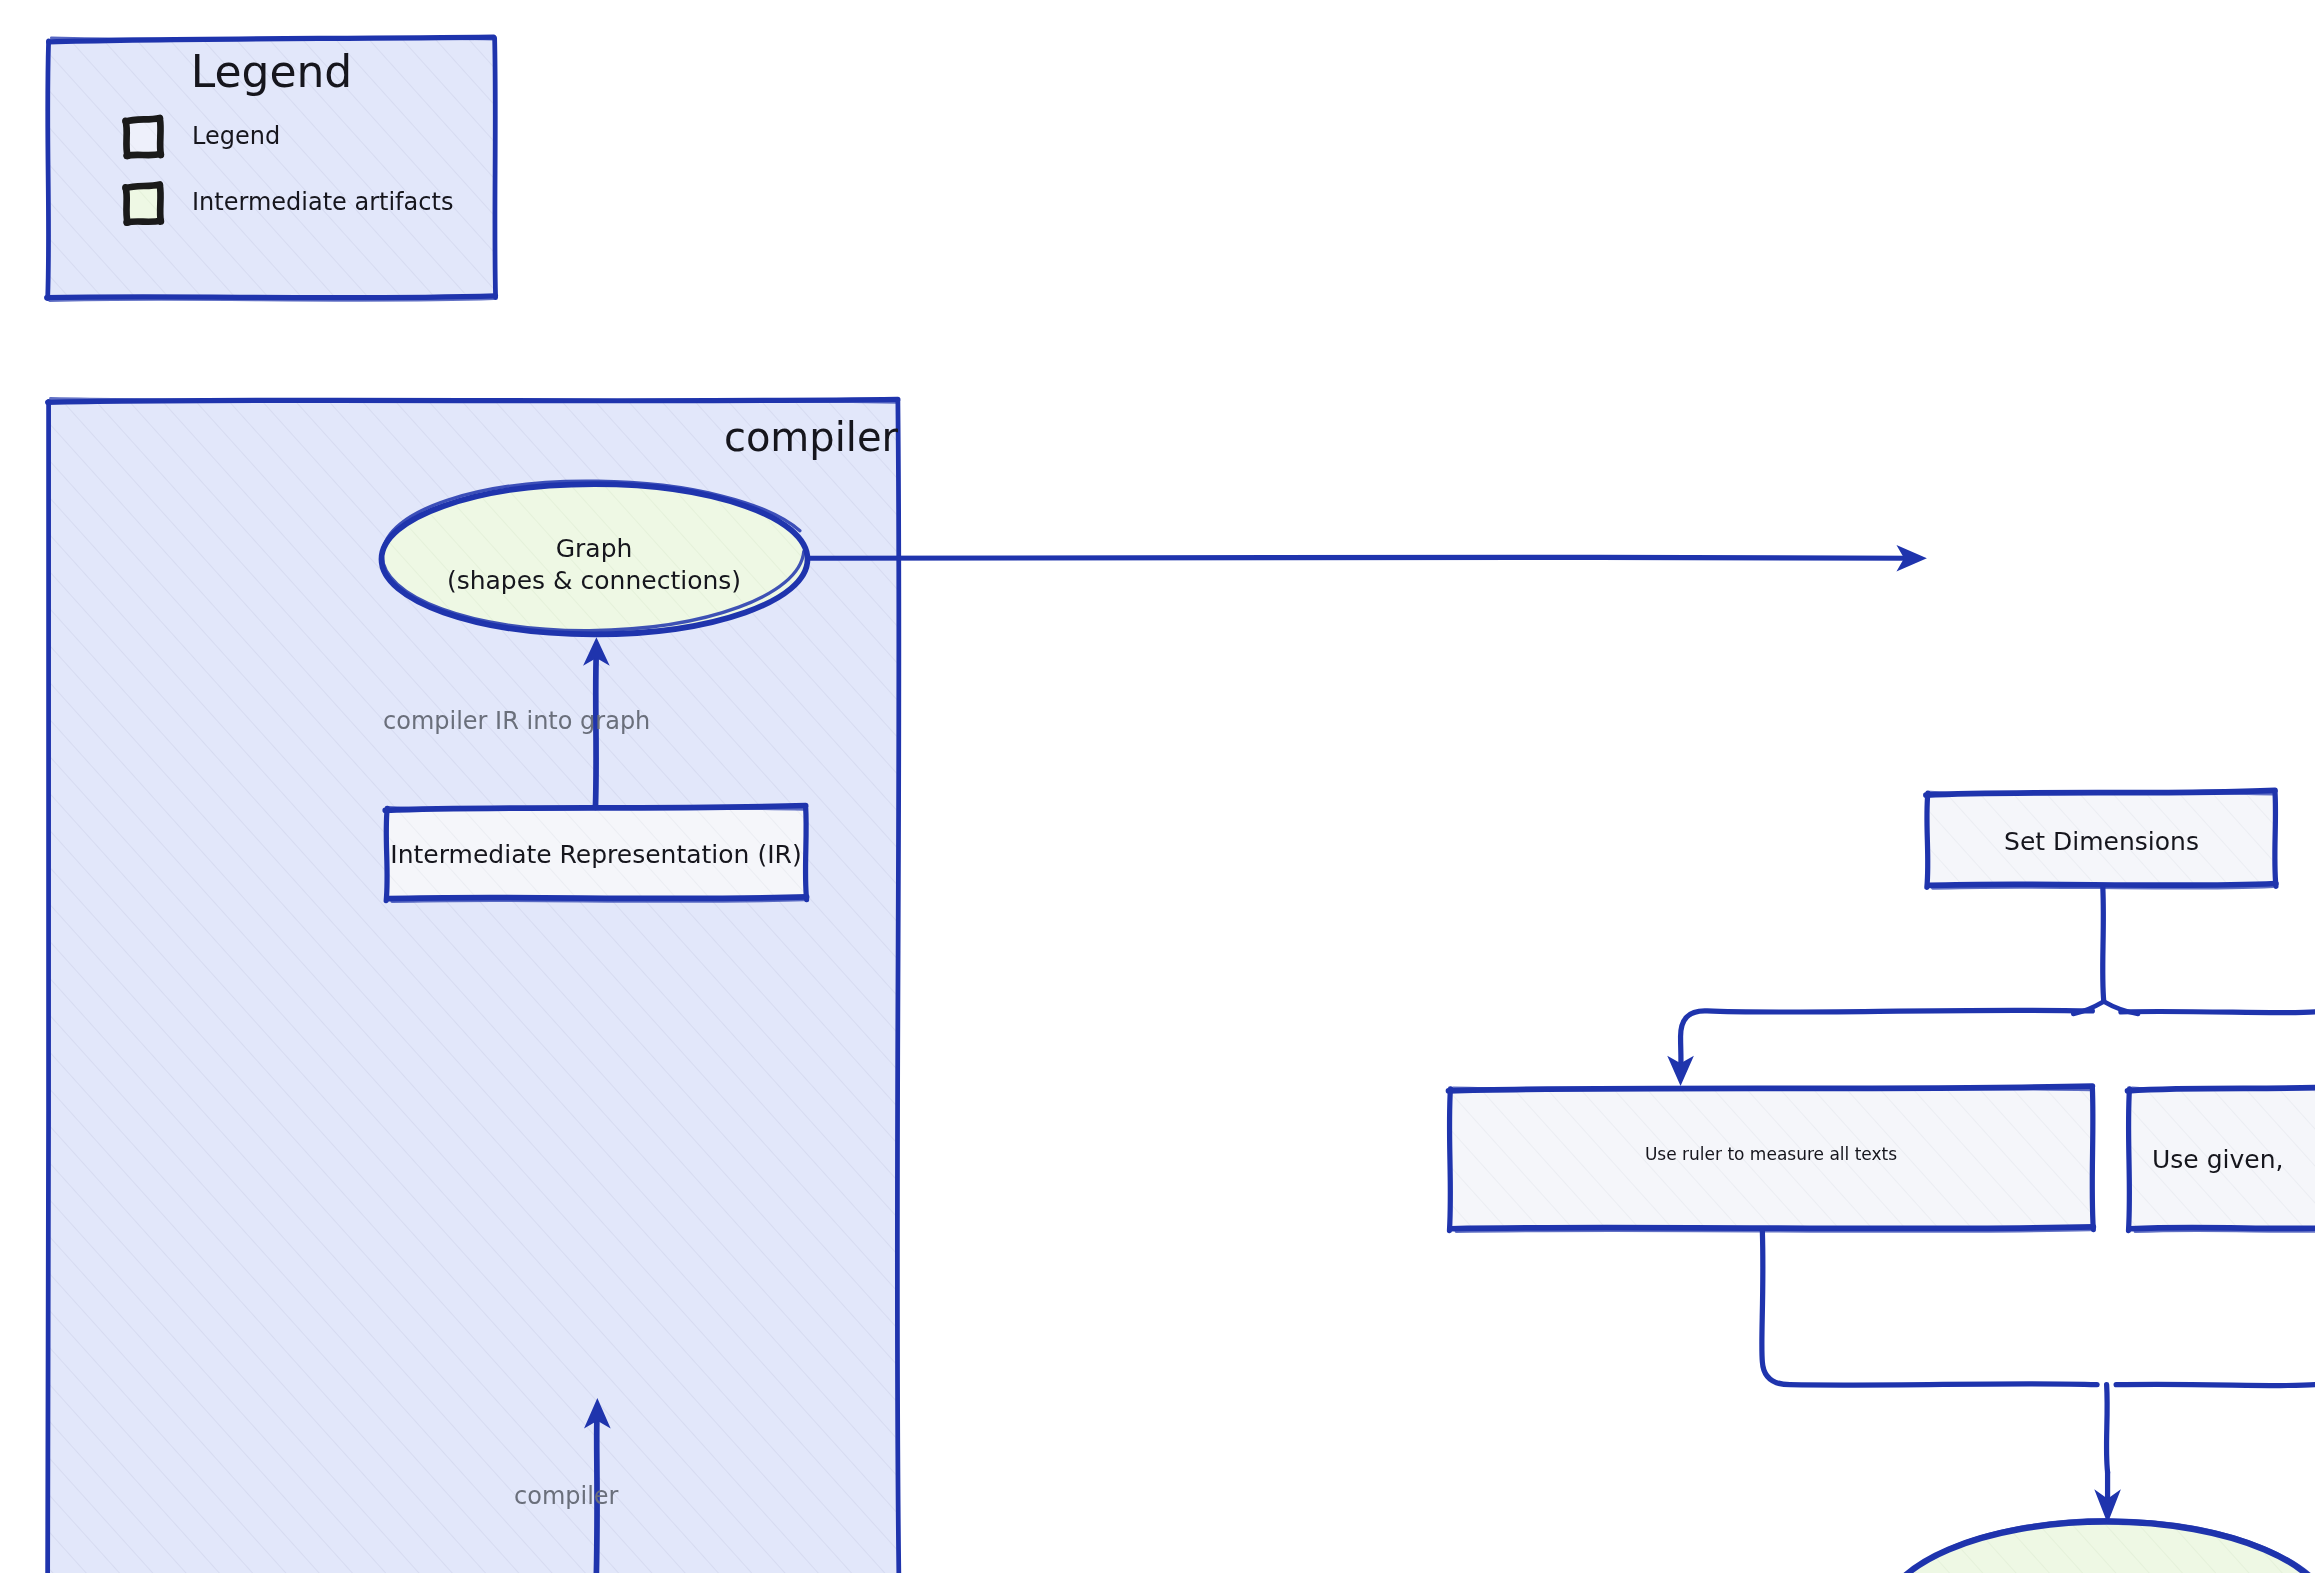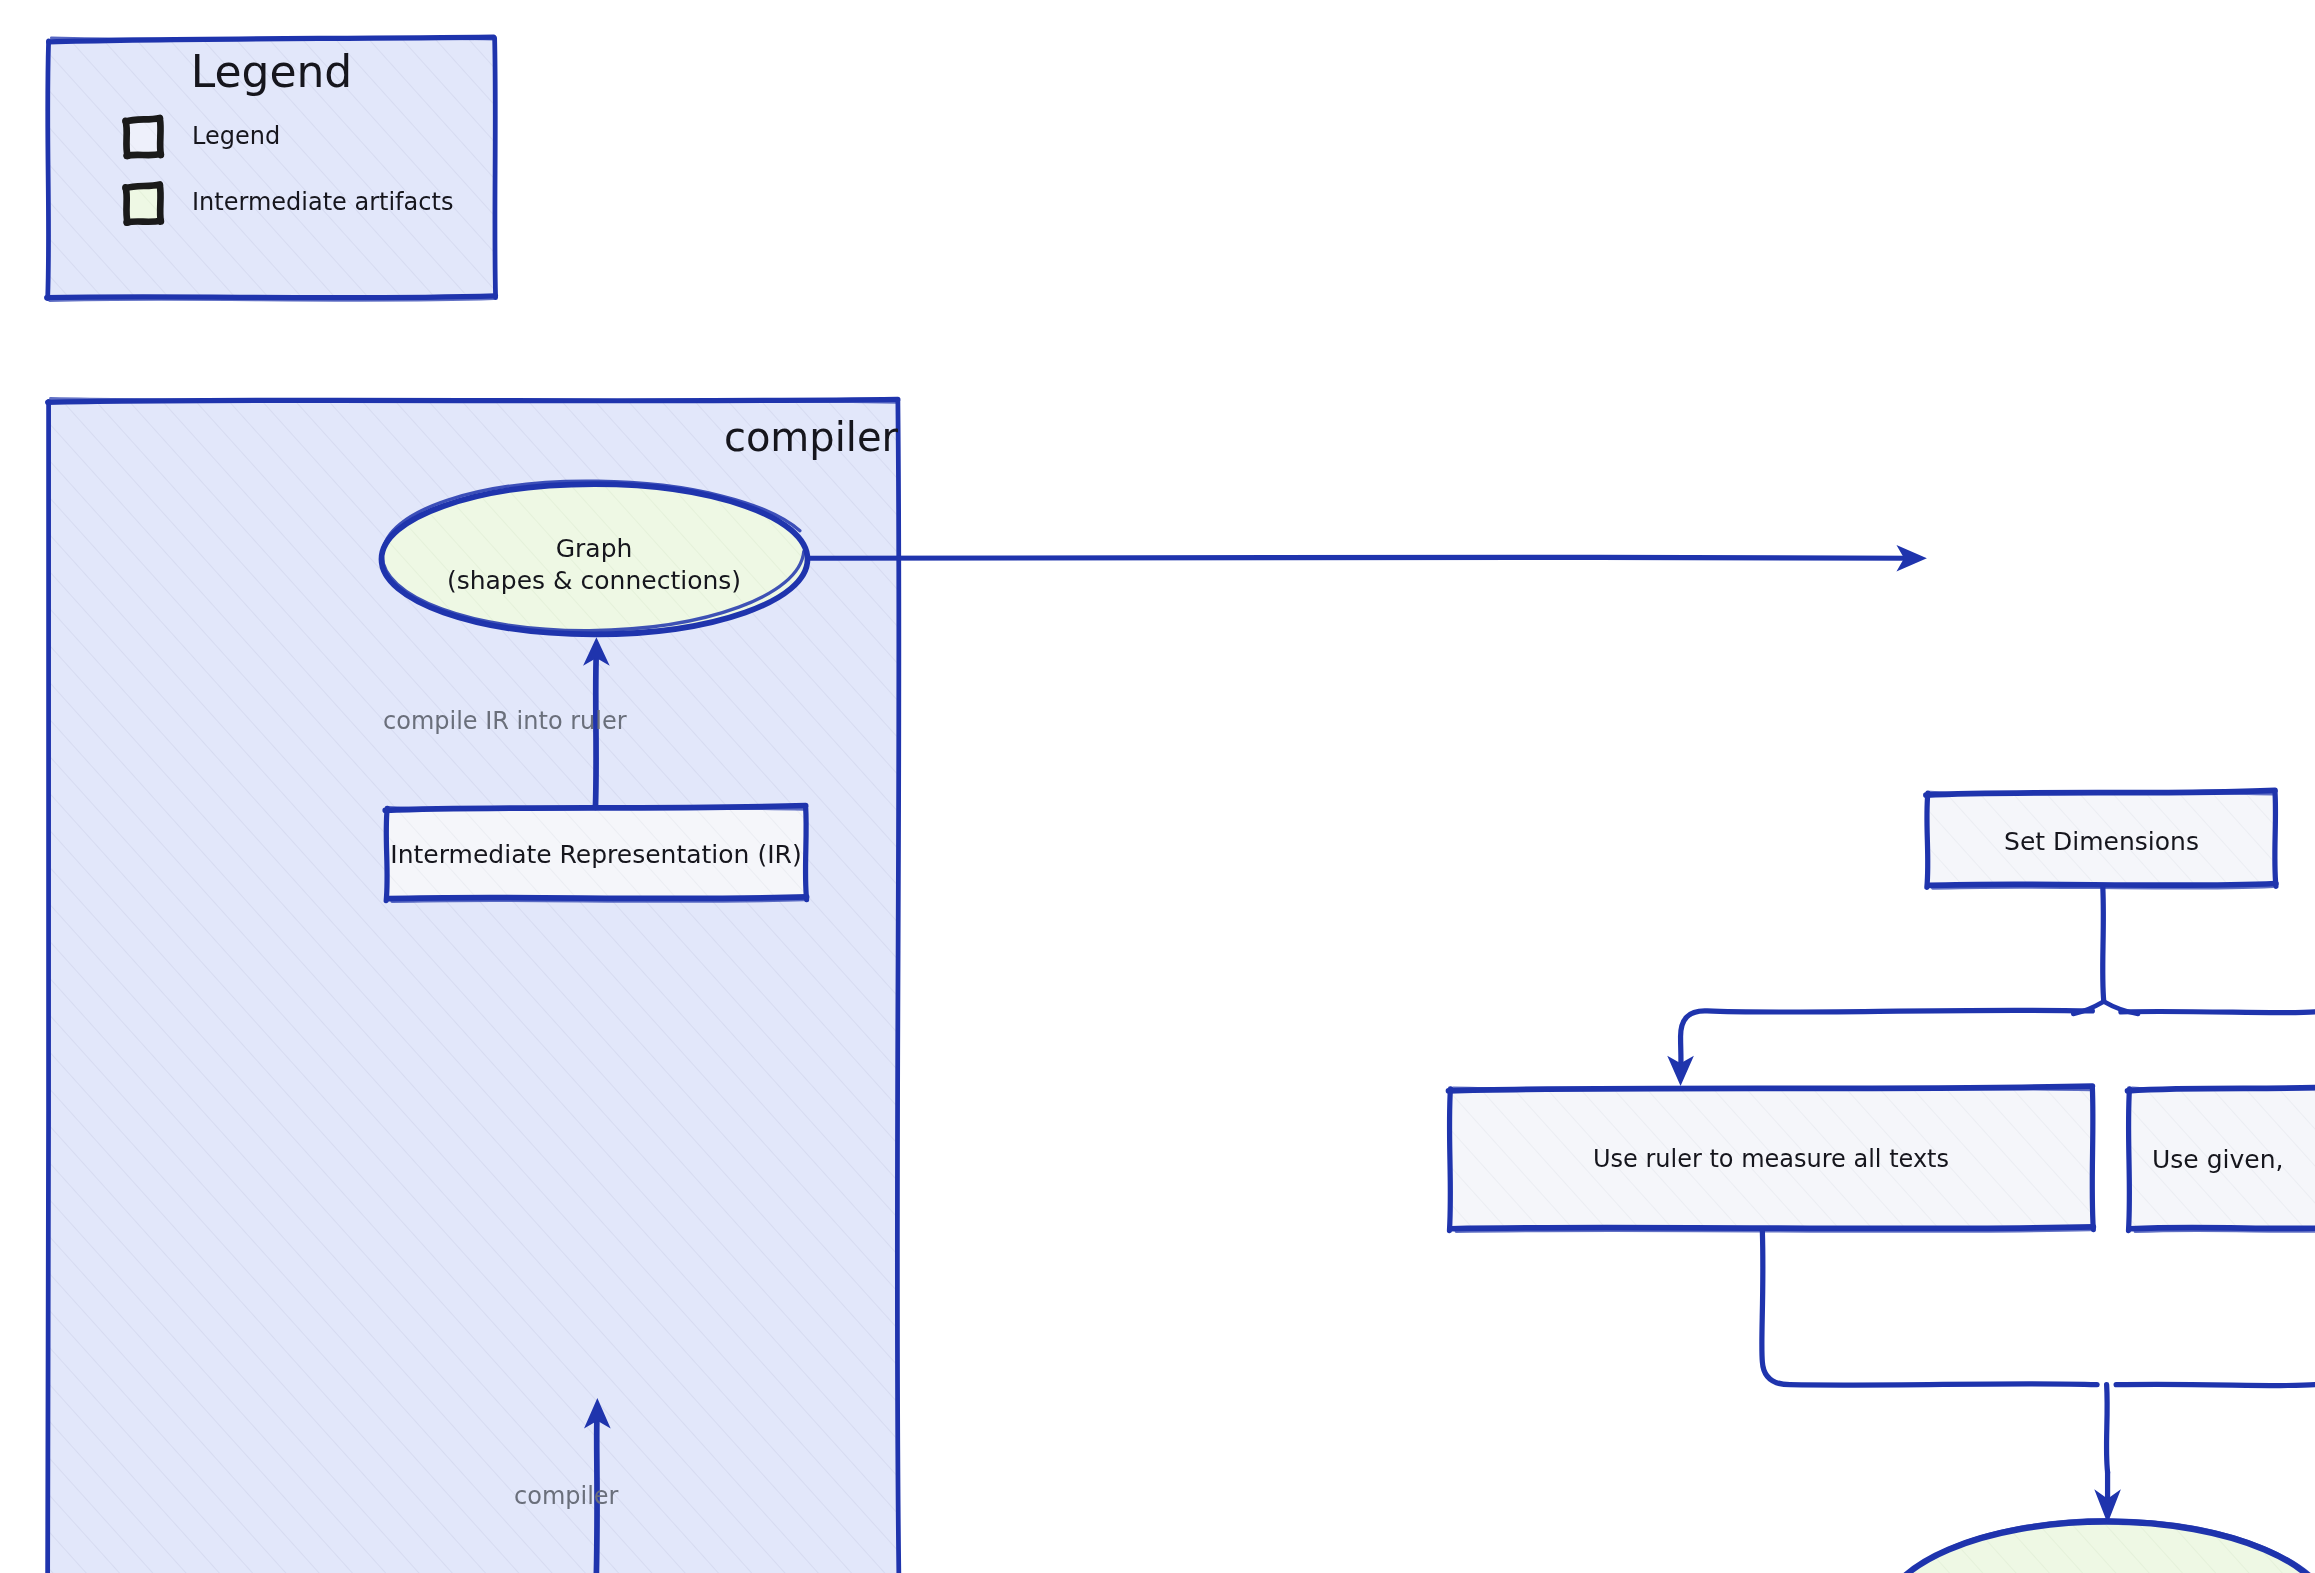--- a/index.html
+++ b/index.html
@@ -214,22 +214,22 @@
   <div class="txt legend-item-label" style="left:192px; top:188px; font-size:24px;">Intermediate artifacts</div>
 
   <div class="txt container-title" style="left:48px; top:414px; width:850px; text-align:right; font-size:40px;">compiler</div>
 
   <div class="txt node-label" style="left:381px; top:533px; width:426px; font-size:25px;"><span>Graph</span><br><span>(shapes &amp; connections)</span></div>
 
   <div class="txt node-label" style="left:386px; top:839px; width:420px; font-size:25px;">Intermediate Representation (IR)</div>
 
   <div class="txt node-label" style="left:1927px; top:826px; width:349px; font-size:25px;">Set Dimensions</div>
 
-  <div class="txt node-label" style="left:1449px; top:1144px; width:644px; font-size:24px;">Use ruler to measure all texts</div>
+  <div class="txt node-label" style="left:1449px; top:1144px; width:644px; font-size:17px;">Use ruler to measure all texts</div>
 
   <div class="txt node-label" style="left:2129px; top:1144px; width:221px; font-size:25px; text-align:left; padding-left:23px; box-sizing:border-box;">Use given,</div>
 
-  <div class="txt edge-label" style="left:383px; top:707px; font-size:24px;">compile IR into ruler</div>
+  <div class="txt edge-label" style="left:383px; top:707px; font-size:24px;">compiler IR into graph</div>
 
   <div class="txt edge-label" style="left:514px; top:1482px; font-size:24px;">compiler</div>
 
 </div>
 
 
 </body></html>

